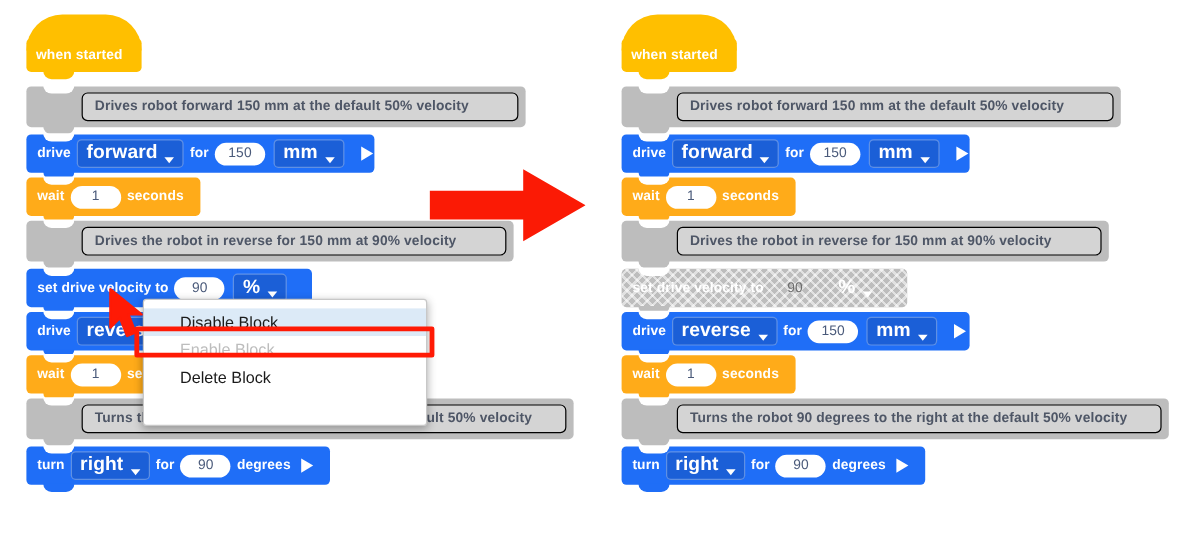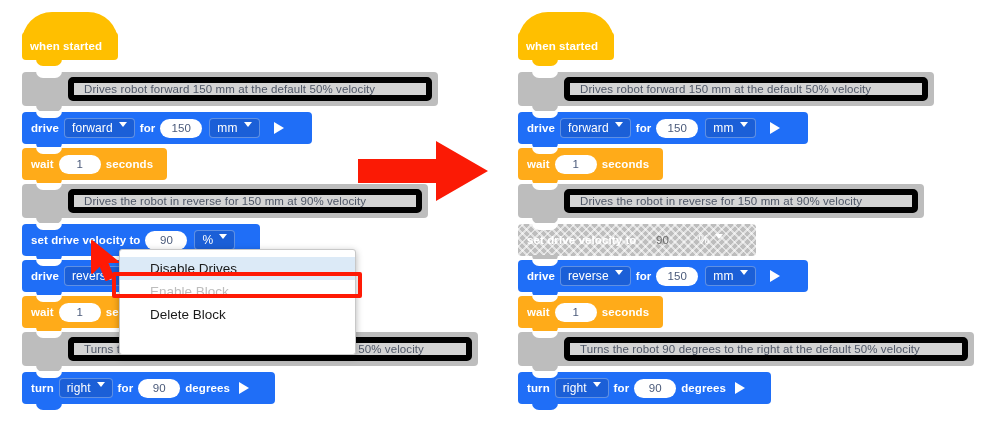--- a/index.html
+++ b/index.html
@@ -45,26 +45,26 @@
 
   
   .hatdome{
     position:absolute;left:0;top:0;width:96px;height:30px;
     background:#FFBF00;
     border-radius:48px 48px 0 0;
   }
 
   
   .drop{
-    display:inline-flex;align-items:flex-start;gap:6px;
+    display:inline-flex;align-items:flex-end;gap:6px;
     background:rgba(0,0,0,.13);
     border:1px solid rgba(255,255,255,.30);
     border-radius:4px;
     padding:3px 7px;
-    color:#ffffff;font-size:12px;font-weight:normal;
+    color:#ffffff;font-size:16px;font-weight:bold;
     line-height:1;
   }
   .caret{
     width:0;height:0;border-left:4px solid transparent;
     border-right:4px solid transparent;border-top:5px solid #ffffff;
     display:inline-block;
   }
   .num{
     display:inline-flex;align-items:center;justify-content:center;
     background:#ffffff;color:#4a5a7a;border-radius:11px;
@@ -76,25 +76,25 @@
     border-bottom:6px solid transparent;border-left:10px solid #ffffff;
     display:inline-block;
   }
   .lbl{margin:0 5px;}
   .lbl.first{margin-left:1px;}
 
   
   .cfield{
     position:absolute;left:46px;top:5px;bottom:5px;
     background:#D4D4D4;
-    border:6px solid #000000;
+    border:1px solid #000000;
     border-radius:5px;
     display:flex;align-items:center;
     padding:0 10px;
-    color:#4E5666;font-size:11.5px;font-weight:normal;
+    color:#4E5666;font-size:11.5px;font-weight:bold;
     white-space:nowrap;
   }
 
   
   .disabled{
     background:#BDBDBD !important;
     color:#ffffff;
   }
   .disabled .hatch{
     position:absolute;inset:0;border-radius:4px;
@@ -234,21 +234,21 @@
       <span class="caret"></span>
     </span>
     <span class="lbl">for</span>
     <span class="num">90</span>
     <span class="lbl">degrees</span>
     <span class="play" style="margin-left:4px;"></span>
     <div class="botbump" style="background:#1F6EF7;"></div>
   </div>
 
   <div id="ctxmenu">
-    <div class="mi sel">Disable Drives</div>
+    <div class="mi sel">Disable Block</div>
     <div class="mi dis">Enable Block</div>
     <div class="mi">Delete Block</div>
   </div>
   <div id="hl"></div>
 
   <svg id="cursor" viewBox="0 0 34 45">
     <path d="M4 2 L4 34 L12 26 L18 41 L25 38 L19 23 L30 23 Z" fill="#FF1A05" stroke="#FF1A05" stroke-width="2" stroke-linejoin="round"></path>
   </svg>
 </div>
 

